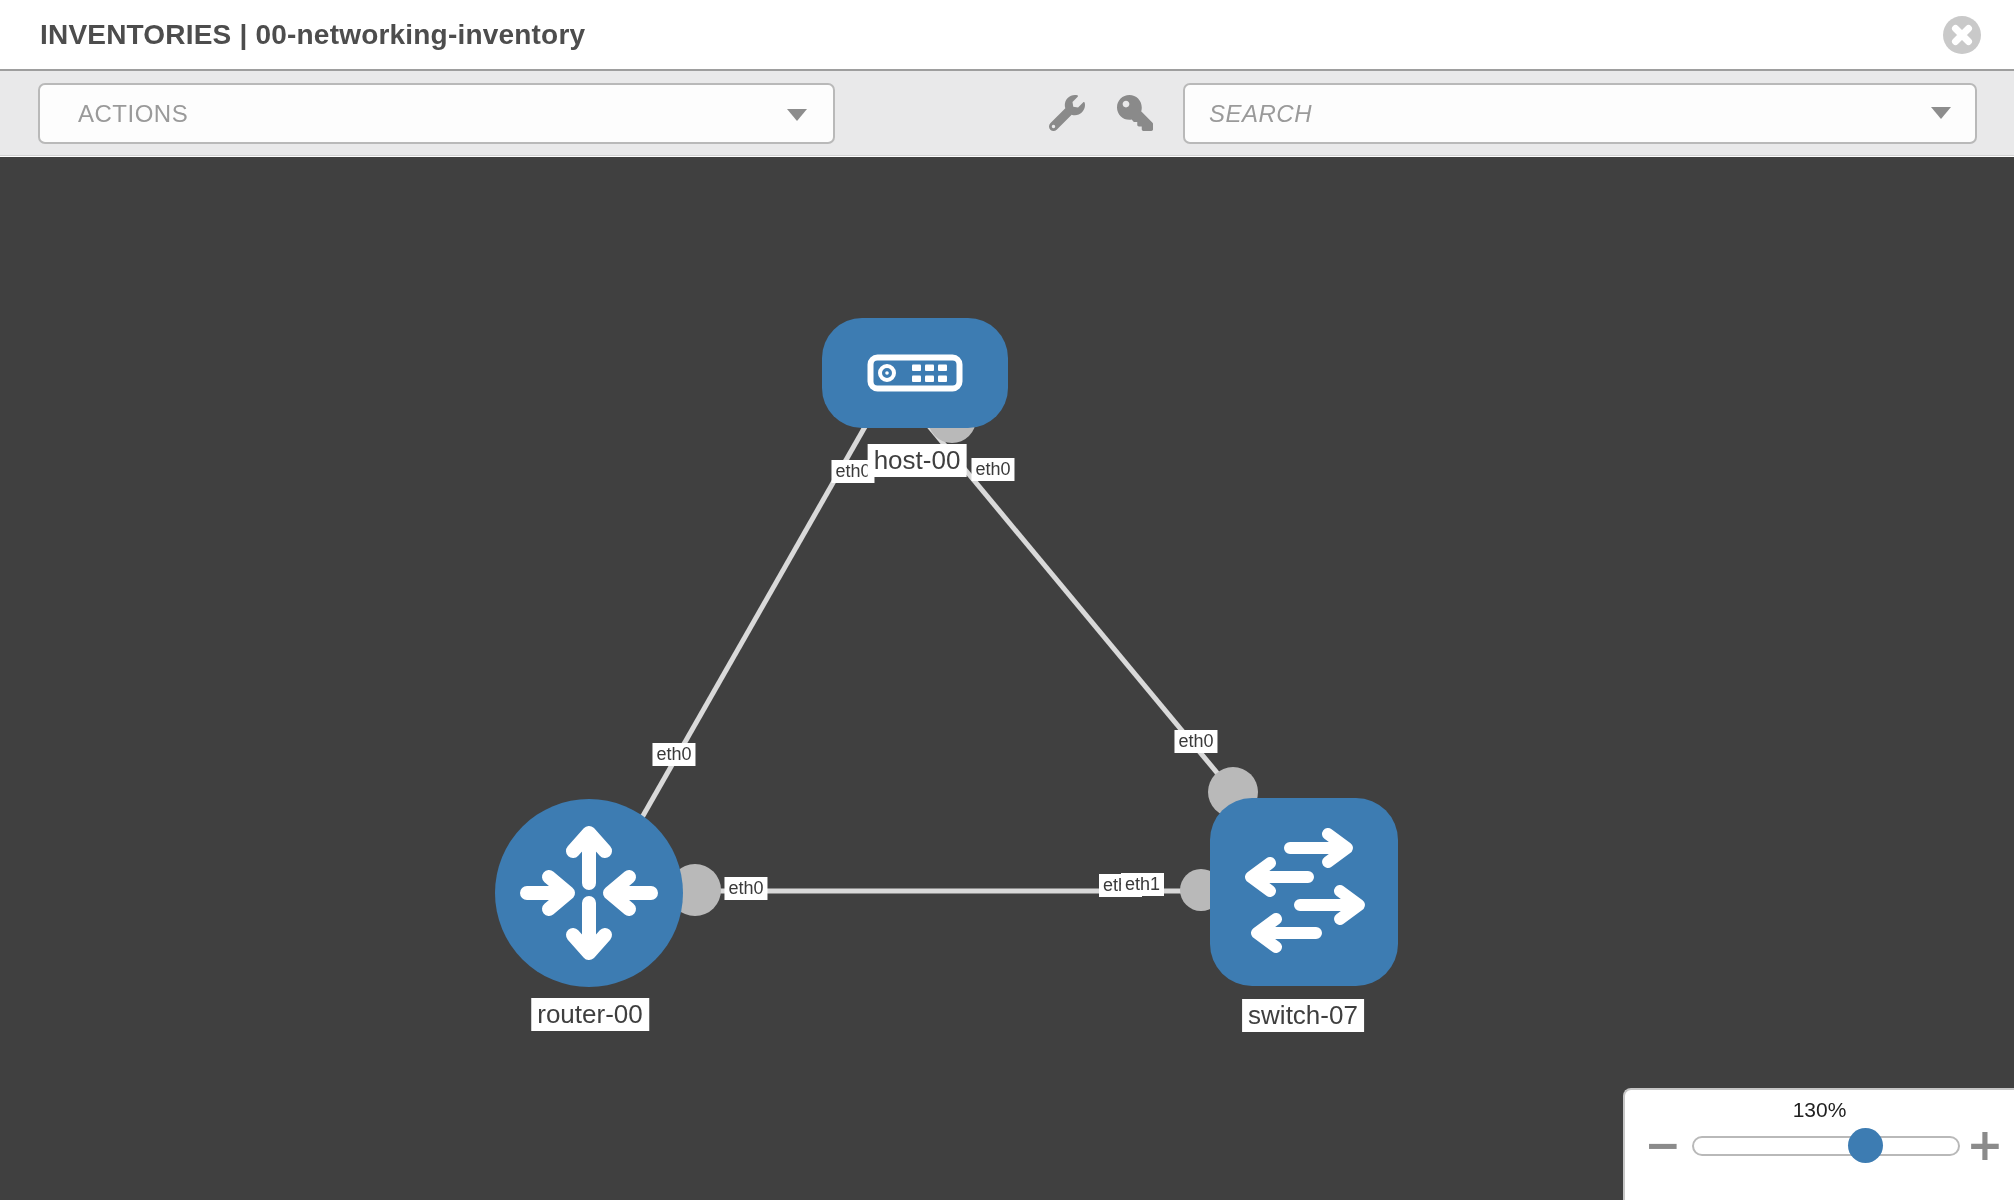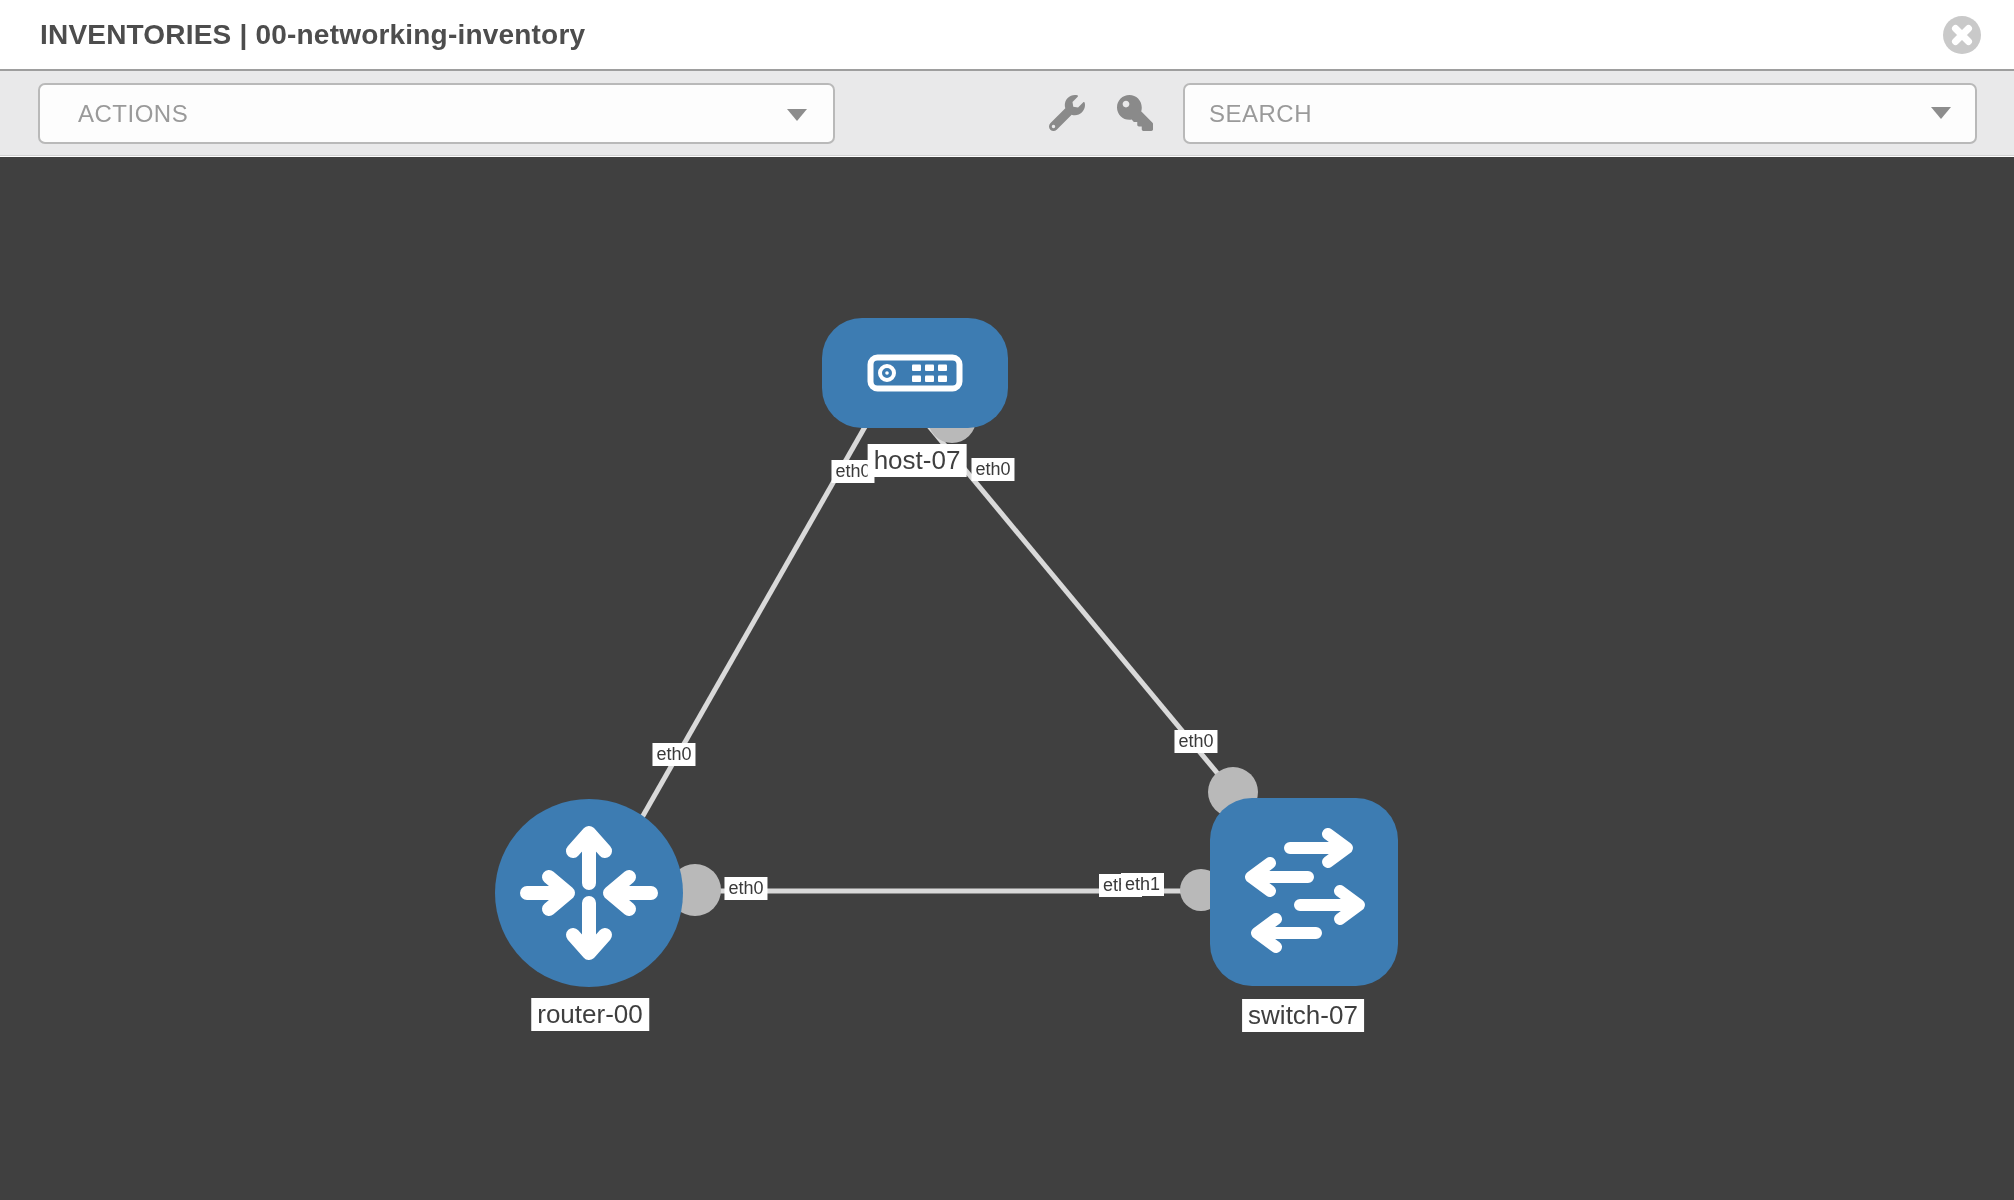--- a/index.html
+++ b/index.html
@@ -50,21 +50,21 @@
     position: absolute; top: 24px; width: 38px; height: 38px;
     background: transparent; border: none; padding: 0; cursor: pointer;
   }
   .btn-wrench { left: 1048px; }
   .btn-key { left: 1116px; }
   .search-wrap { position: absolute; left: 1183px; top: 12px; width: 794px; height: 61px; }
   .search-input {
     width: 100%; height: 100%;
     background: #fdfdfd; border: 2px solid #b9b9b9; border-radius: 7px;
     font-family: "Liberation Sans", sans-serif;
-    font-size: 24px; color: #555; padding: 0 50px 0 24px; letter-spacing: .5px;
+    font-size: 24px; color: #555; padding: 0 50px 0 24px; letter-spacing: .5px; font-style: italic;
   }
   .search-input::placeholder { color: #9a9a9a; opacity: 1; }
 
   
   .canvas {
     position: absolute; left: 0; top: 157px; width: 2014px; height: 1043px;
     background: #404040; overflow: hidden;
   }
   .links-layer { position: absolute; left: 0; top: 0; }
 
@@ -204,19 +204,26 @@
     </div>
 
     <span class="iface-label" style="left:853px; top:303px;">eth0</span>
     <span class="iface-label" style="left:993px; top:301px;">eth0</span>
     <span class="iface-label" style="left:674px; top:586px;">eth0</span>
     <span class="iface-label" style="left:1196px; top:573px;">eth0</span>
     <span class="iface-label" style="left:746px; top:720px;">eth0</span>
     <span class="iface-label no-center" style="left:1099px; top:717px;">eth0</span>
     <span class="iface-label no-center" style="left:1121px; top:716px;">eth1</span>
 
-    <span class="node-label" style="left:917px; top:287px;">host-07</span>
+    <span class="node-label" style="left:917px; top:287px;">host-00</span>
     <span class="node-label" style="left:590px; top:841px;">router-00</span>
     <span class="node-label" style="left:1303px; top:842px;">switch-07</span>
 
+    <div class="zoom-panel">
+      <div class="zoom-value">130%</div>
+      <button class="zoom-minus">−</button>
+      <div class="zoom-track"></div>
+      <div class="zoom-handle"></div>
+      <button class="zoom-plus">+</button>
+    </div>
 
   </div>
 </div>
 
 </body></html>

